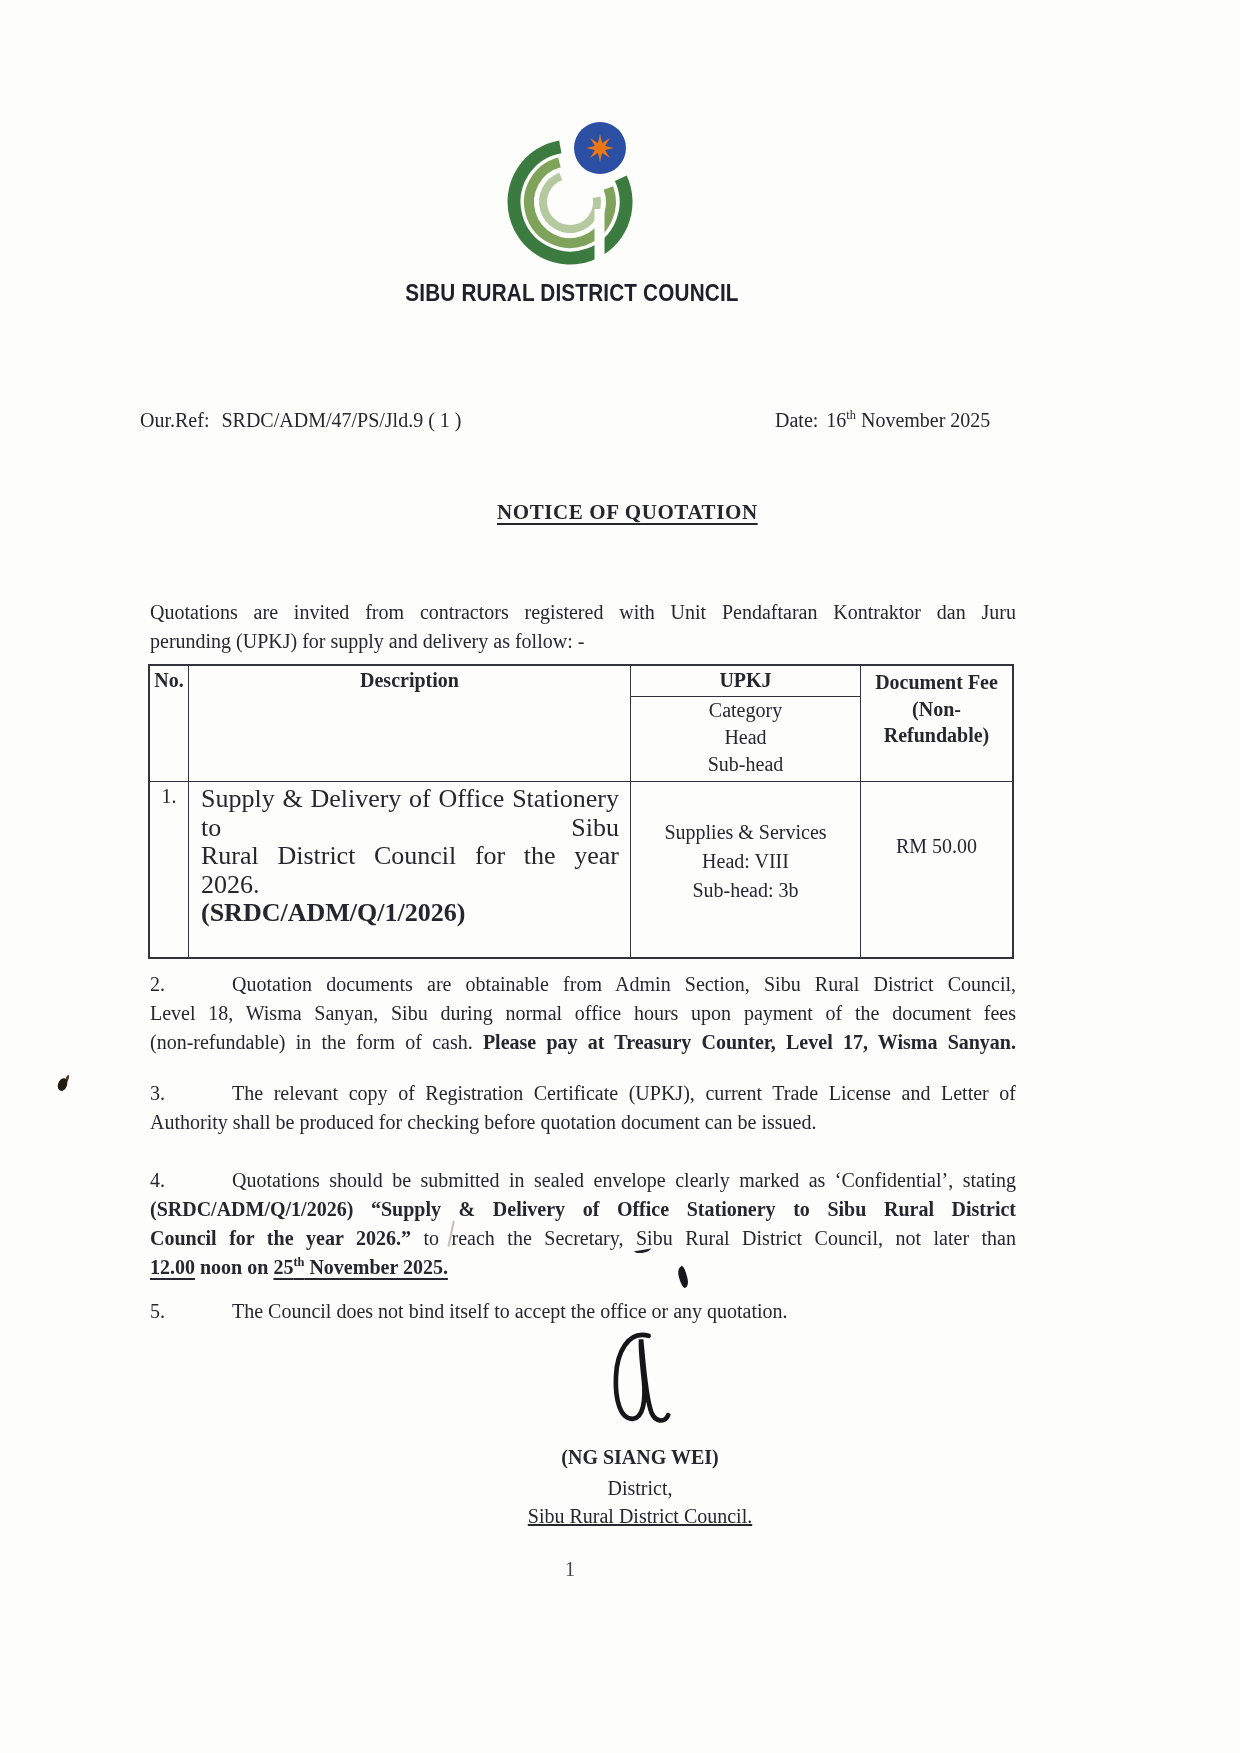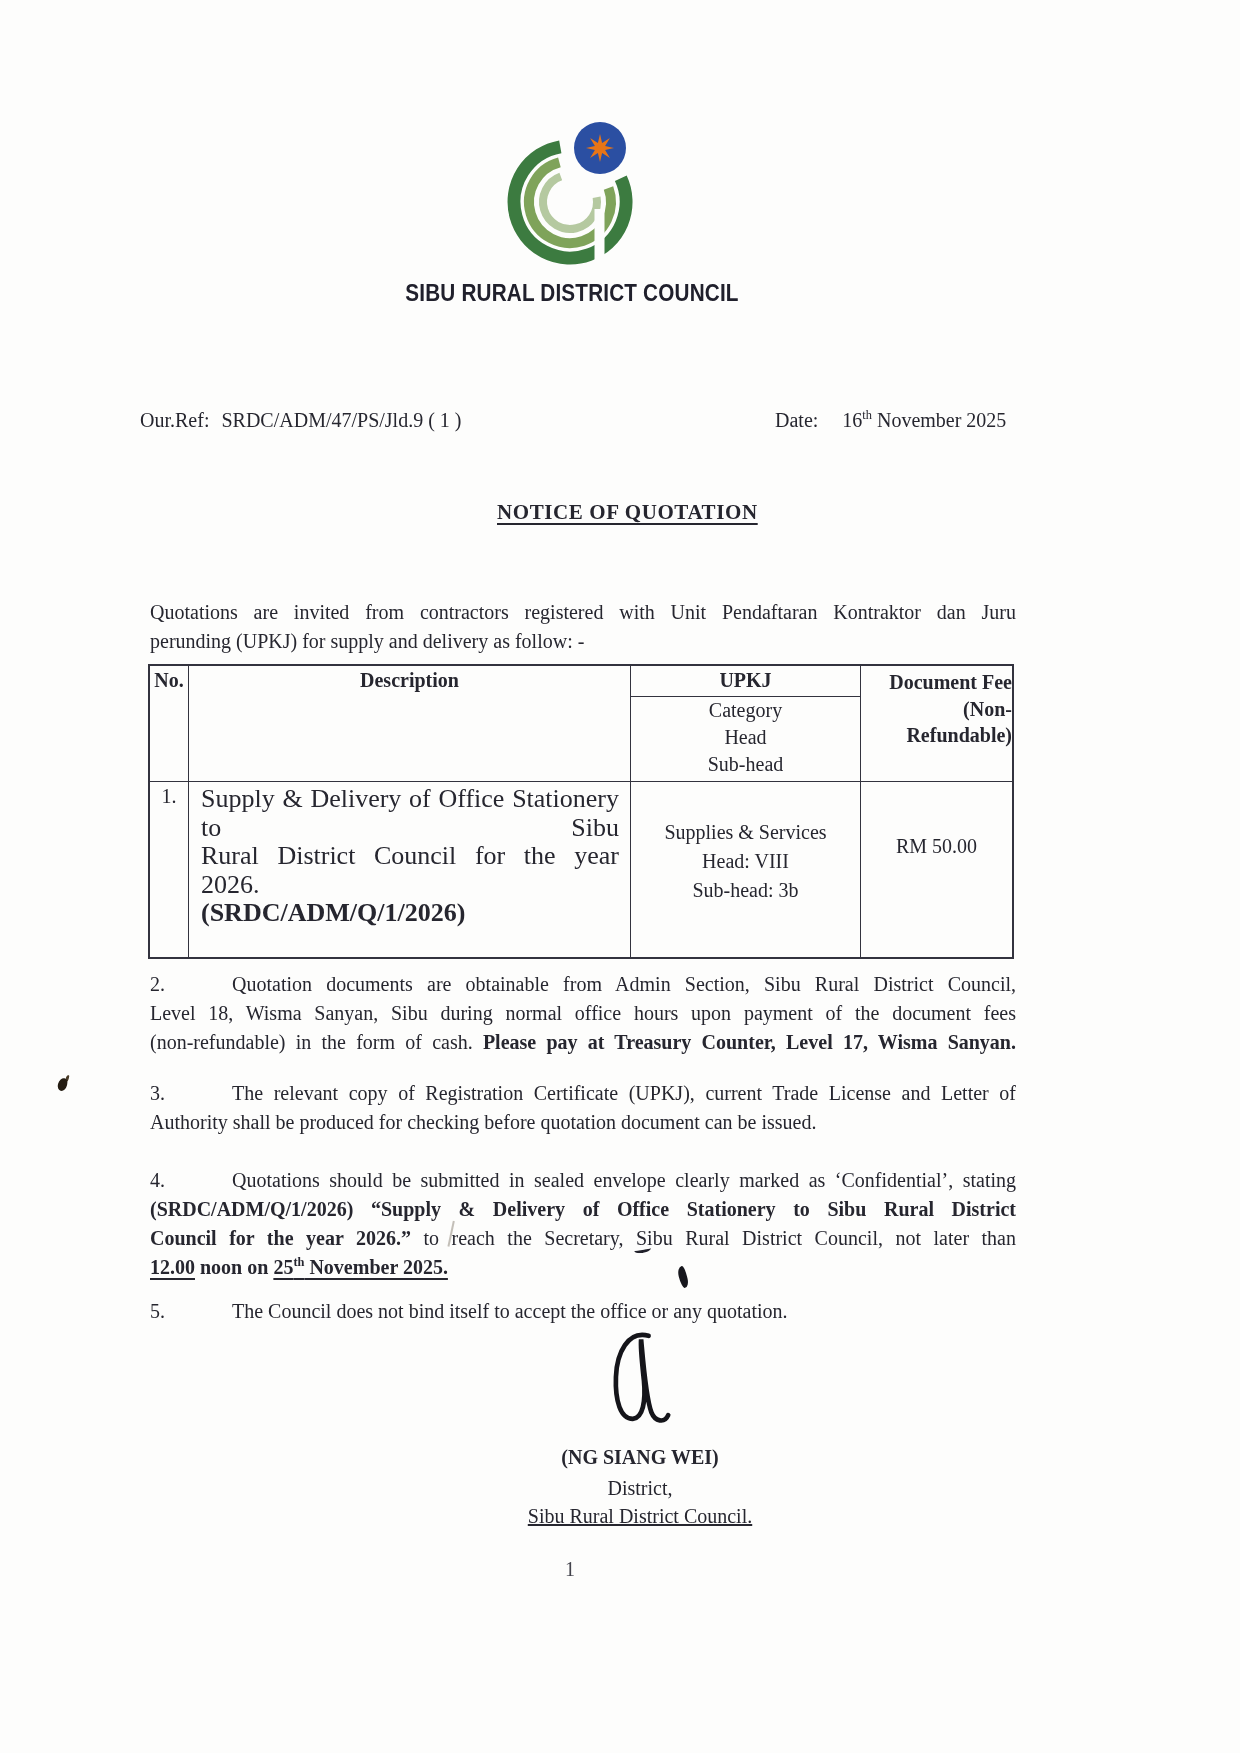--- a/index.html
+++ b/index.html
@@ -18,21 +18,21 @@
   .logo{position:absolute; left:470px; top:114px;}
   .org{
     position:absolute; top:280px; left:0; right:0; text-align:center;
     font-family:"Liberation Sans", sans-serif; font-weight:700; font-size:23px;
     letter-spacing:.2px; color:#20202c;
     transform:translateX(-48px) scaleX(.9);
   }
   .refline{position:absolute; top:409px; left:140px; white-space:nowrap;}
   .refline .lbl{margin-right:12px;}
   .dateline{position:absolute; top:409px; left:775px; white-space:nowrap;}
-  .dateline .lbl{margin-right:24px;}
+  .dateline .lbl{margin-right:8px;}
   sup{font-size:.62em; line-height:0;}
   .title{
     position:absolute; top:500px; left:497px;
     font-weight:700; font-size:21px; letter-spacing:.6px;
     text-decoration:underline; text-decoration-thickness:2.2px; text-underline-offset:4px;
   }
   
   .para{position:absolute; left:150px; width:866px; line-height:29px;}
   .tline{min-height:29px;}
   .tline.just{text-align:justify; text-align-last:justify;}
@@ -47,21 +47,21 @@
   .trow{display:grid; grid-template-columns:38px 442px 230px 1fr;}
   .thead{height:116px;}
   .tbody{height:175px;}
   .c{border-left:1.6px solid var(--line); overflow:hidden;}
   .c:first-child{border-left:none;}
   .thead .c{border-bottom:1.8px solid var(--line);}
   .hc{font-weight:700; text-align:center; padding-top:3px;}
   .upkj-top{font-weight:700; text-align:center; padding-top:3px; height:31px;
     border-bottom:1.6px solid var(--line);}
   .upkj-sub div{text-align:center; line-height:27px;}
-  .fee-h div{font-weight:700; text-align:right; line-height:26.5px;}
+  .fee-h div{font-weight:700; text-align:center; line-height:26.5px;}
   .fee-h{padding-top:3px;}
   .cell-no{text-align:center; padding-top:3px;}
   .cell-desc{padding:3px 11px 0 12px; font-size:26px; line-height:28.5px;}
   .cell-desc .tline{min-height:28.5px;}
   .cell-upkj div{text-align:center; line-height:29px;}
   .cell-upkj{padding-top:36px;}
   .cell-fee{text-align:center; padding-top:53px;}
   
   .sig{position:absolute; left:587px; top:1328px;}
   .sig-name{position:absolute; top:1446px; left:440px; width:400px; text-align:center; font-weight:700;}

